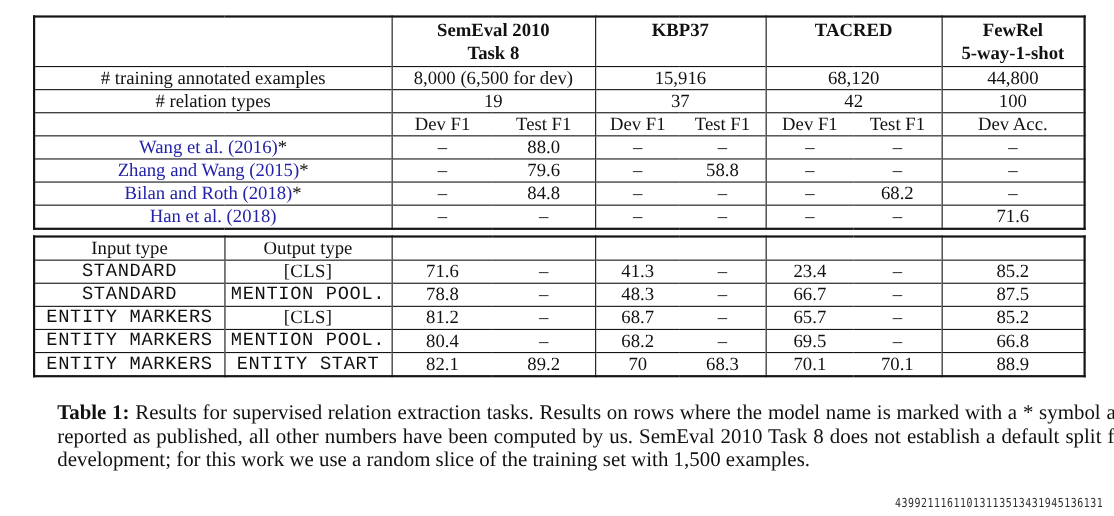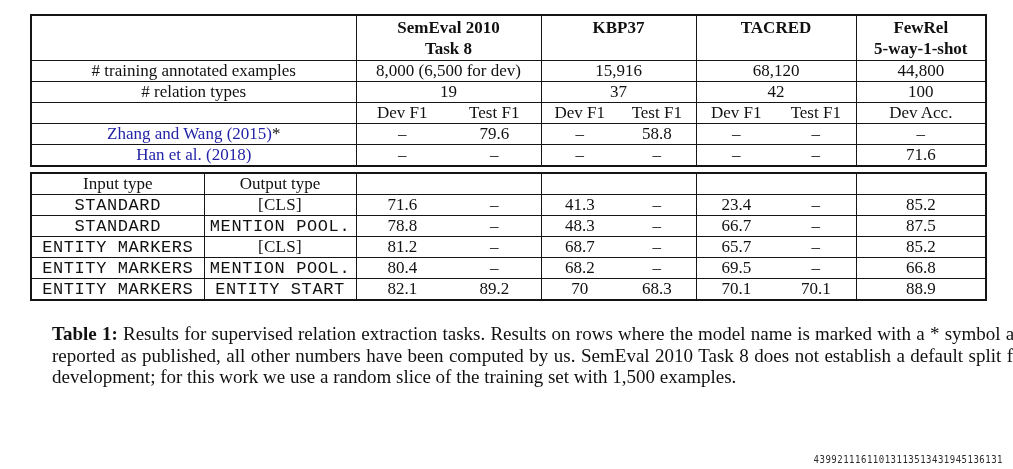--- a/index.html
+++ b/index.html
@@ -87,27 +87,47 @@
       <td class="gs">Dev F1</td>
       <td>Test F1</td>
       <td class="gs">Dev F1</td>
       <td>Test F1</td>
       <td class="gs">Dev F1</td>
       <td>Test F1</td>
       <td class="gs">Dev Acc.</td>
     </tr>
 
     <tr>
+      <td colspan="2"><span class="cite">Wang et al. (2016)</span><span class="star">*</span></td>
+      <td class="gs">–</td>
+      <td>88.0</td>
+      <td class="gs">–</td>
+      <td>–</td>
+      <td class="gs">–</td>
+      <td>–</td>
+      <td class="gs">–</td>
+    </tr>
+    <tr>
       <td colspan="2"><span class="cite">Zhang and Wang (2015)</span><span class="star">*</span></td>
       <td class="gs">–</td>
       <td>79.6</td>
       <td class="gs">–</td>
       <td>58.8</td>
       <td class="gs">–</td>
       <td>–</td>
+      <td class="gs">–</td>
+    </tr>
+    <tr>
+      <td colspan="2"><span class="cite">Bilan and Roth (2018)</span><span class="star">*</span></td>
+      <td class="gs">–</td>
+      <td>84.8</td>
+      <td class="gs">–</td>
+      <td>–</td>
+      <td class="gs">–</td>
+      <td>68.2</td>
       <td class="gs">–</td>
     </tr>
     <tr>
       <td colspan="2"><span class="cite">Han et al. (2018)</span><span class="star"></span></td>
       <td class="gs">–</td>
       <td>–</td>
       <td class="gs">–</td>
       <td>–</td>
       <td class="gs">–</td>
       <td>–</td>

